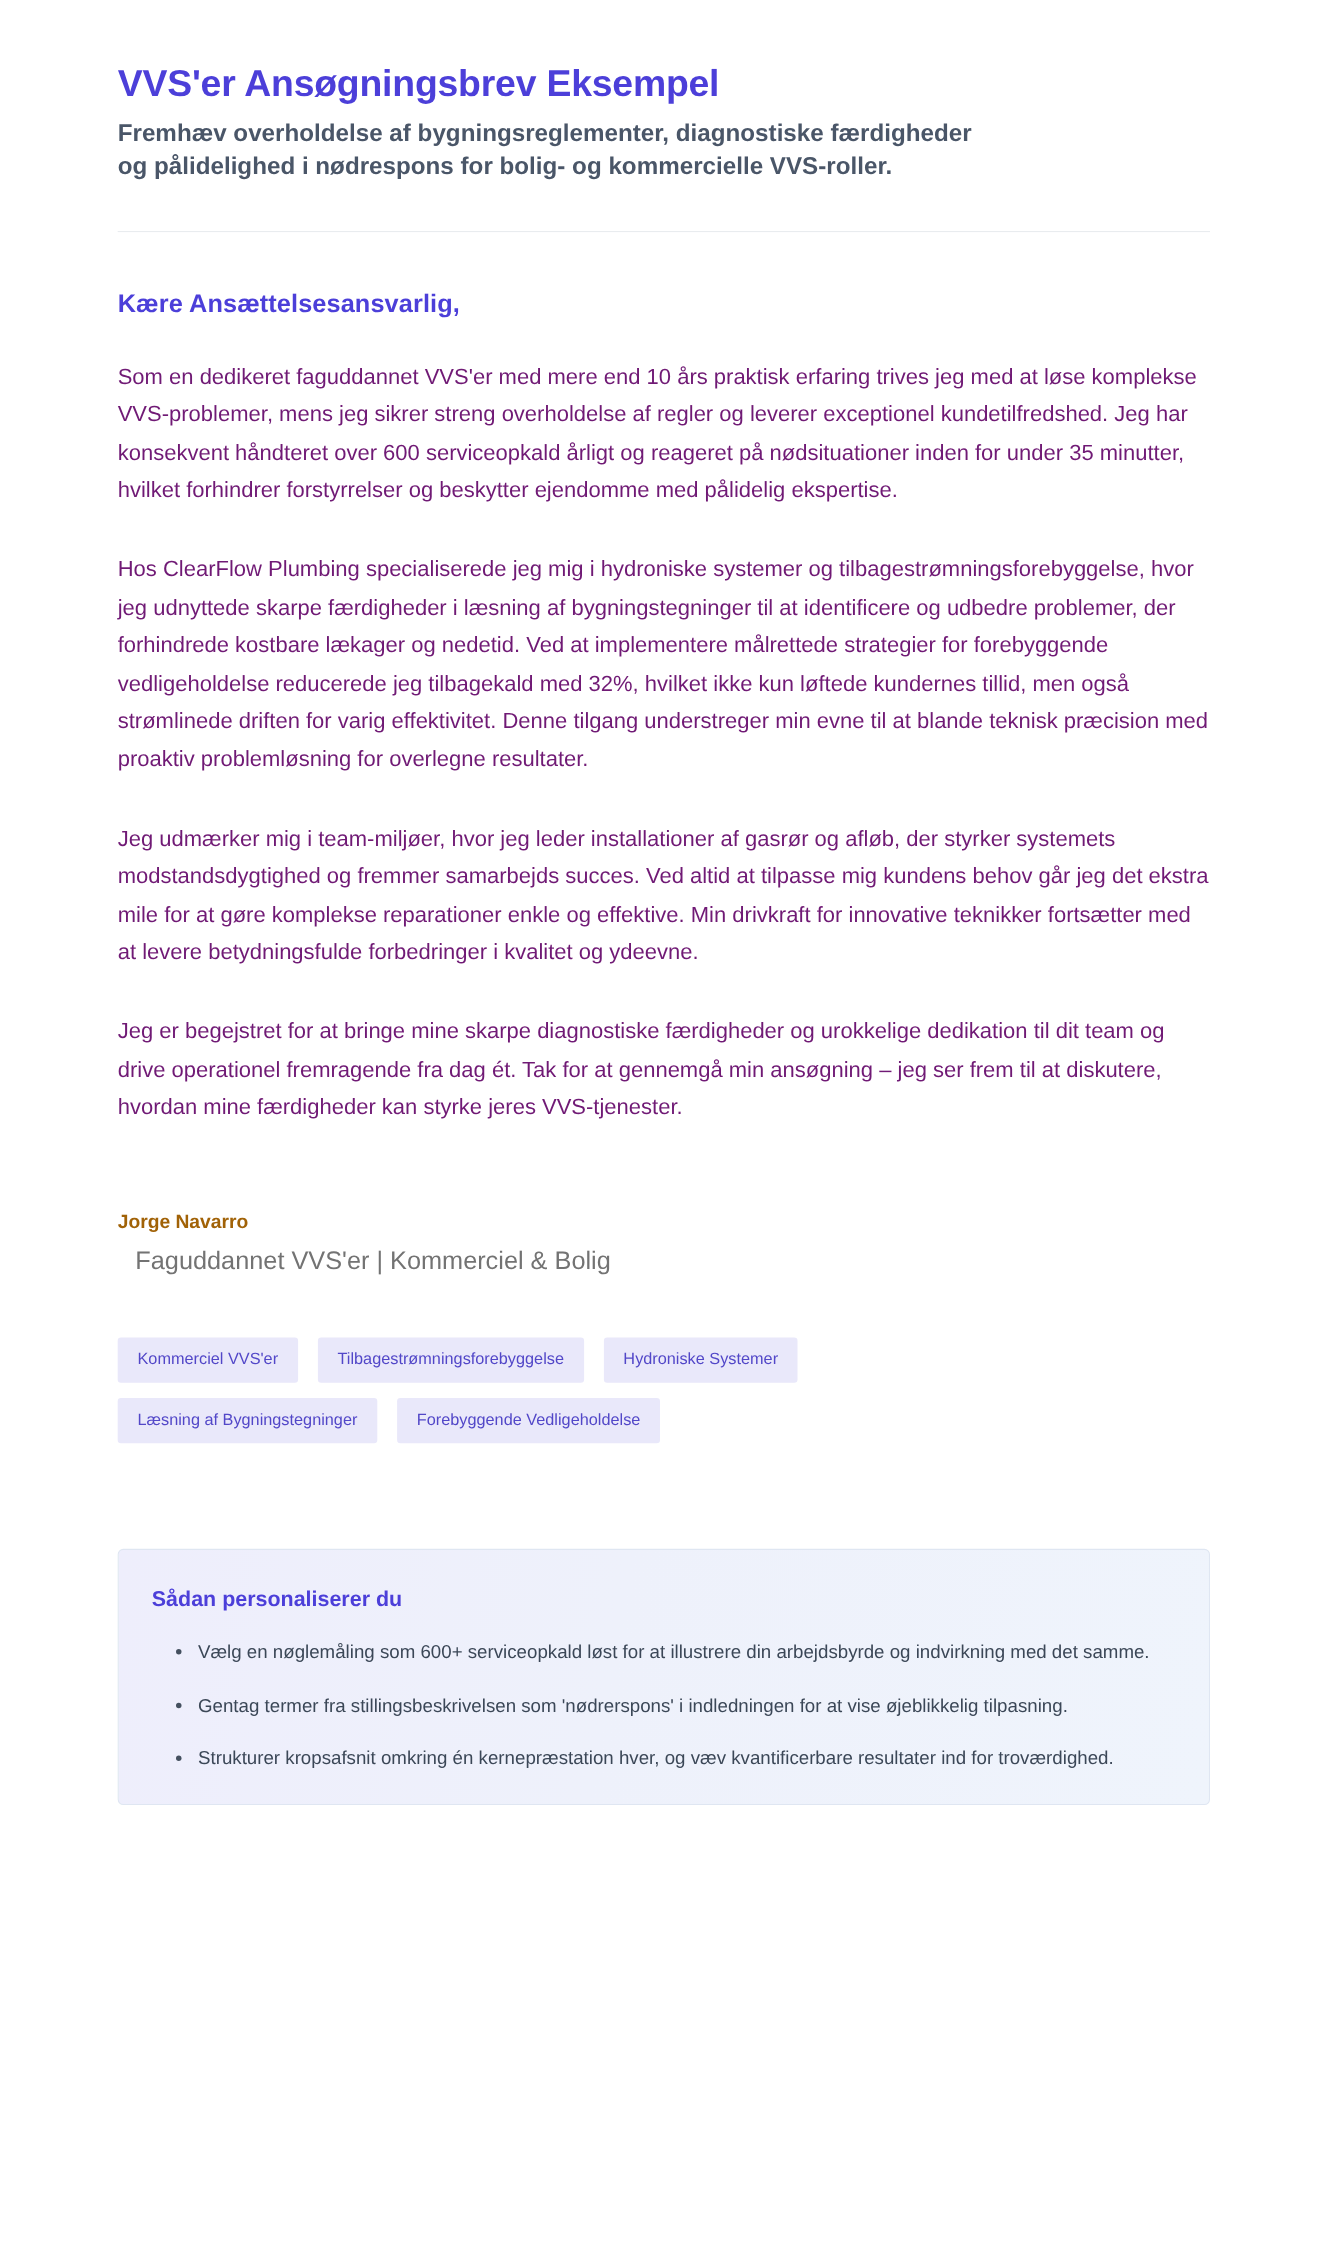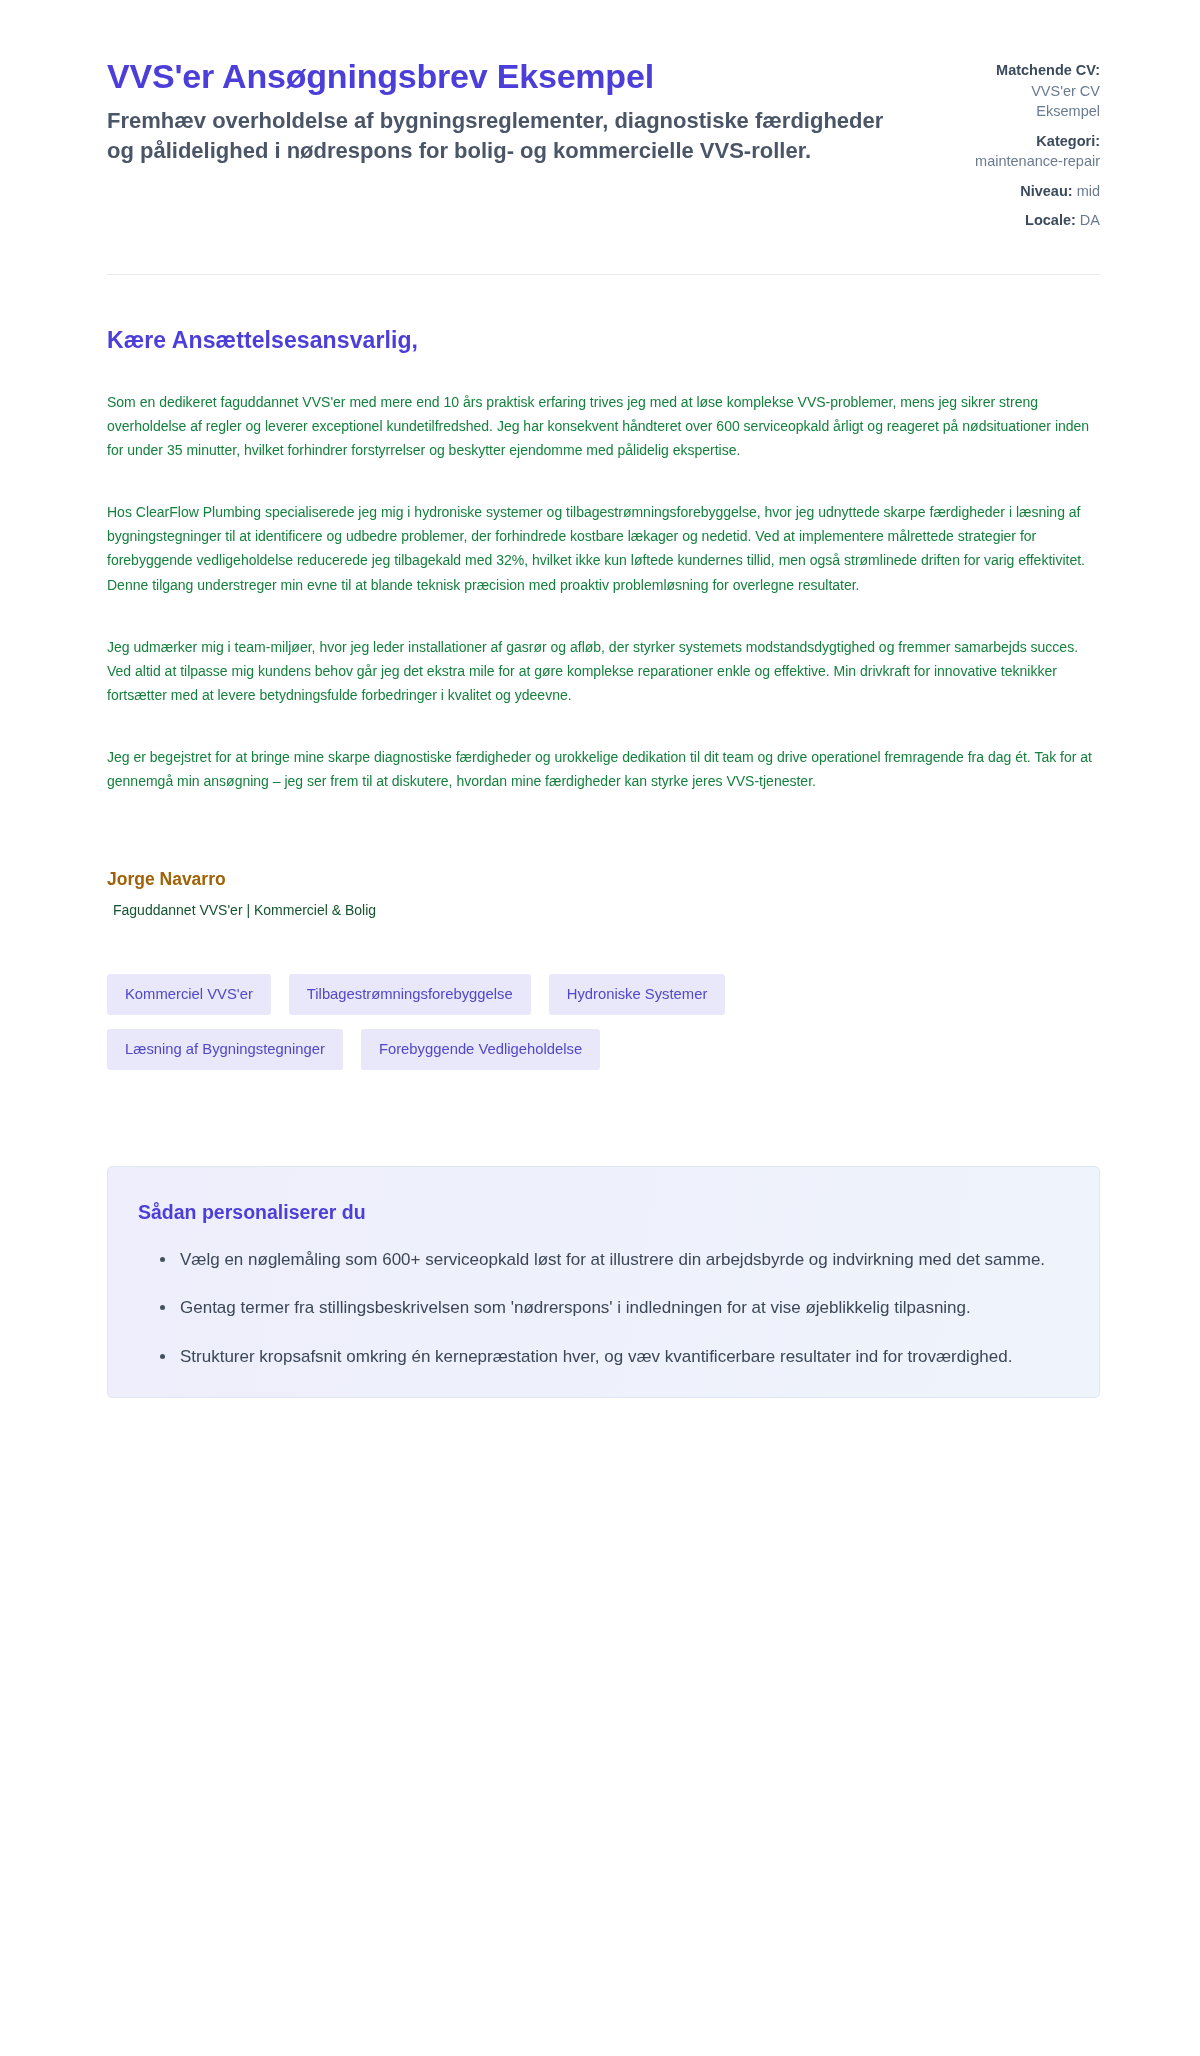--- a/index.html
+++ b/index.html
@@ -85,41 +85,41 @@
   }
   .greeting {
     margin: 0 0 36px 0;
     font-size: 23px;
     font-weight: bold;
     color: #4c3fd9;
     letter-spacing: 0.1px;
   }
   .para {
     margin: 0 0 38px 0;
-    font-size: 14px;
+    font-size: 20px;
     line-height: 1.72;
-    color: #15803d;
+    color: #701a75;
     max-width: 1000px;
   }
   .para:last-of-type { margin-bottom: 0; }
 
   
   .signature {
     margin-top: 76px;
   }
   .sig-name {
     margin: 0;
     font-size: 17.5px;
     font-weight: bold;
     color: #a16207;
   }
   .sig-role {
-    margin: 12px 0 0 6px;
-    font-size: 14px;
-    color: #14532d;
+    margin: 12px 0 0 16px;
+    font-size: 23px;
+    color: #737373;
   }
 
   
   .chips {
     margin-top: 56px;
     display: flex;
     flex-wrap: wrap;
     gap: 14px 18px;
     max-width: 760px;
   }
@@ -179,38 +179,20 @@
 
 <div class="page">
   <div class="inner">
 
     <div class="header">
       <div class="header-left">
         <h1 class="doc-title">VVS'er Ansøgningsbrev Eksempel</h1>
         <p class="doc-subtitle">Fremhæv overholdelse af bygningsreglementer, diagnostiske færdigheder og pålidelighed i nødrespons for bolig- og kommercielle VVS-roller.</p>
       </div>
 
-      <div class="meta">
-        <div class="meta-row">
-          <span class="meta-label">Matchende CV:</span>
-          <span class="meta-value">VVS'er CV Eksempel</span>
-        </div>
-        <div class="meta-row">
-          <span class="meta-label">Kategori:</span>
-          <span class="meta-value">maintenance-repair</span>
-        </div>
-        <div class="meta-row">
-          <span class="meta-label">Niveau:</span>
-          <span class="meta-value">mid</span>
-        </div>
-        <div class="meta-row">
-          <span class="meta-label">Locale:</span>
-          <span class="meta-value">DA</span>
-        </div>
-      </div>
     </div>
 
     <div class="divider"></div>
 
     <div class="letter">
       <p class="greeting">Kære Ansættelsesansvarlig,</p>
       <p class="para">Som en dedikeret faguddannet VVS'er med mere end 10 års praktisk erfaring trives jeg med at løse komplekse VVS-problemer, mens jeg sikrer streng overholdelse af regler og leverer exceptionel kundetilfredshed. Jeg har konsekvent håndteret over 600 serviceopkald årligt og reageret på nødsituationer inden for under 35 minutter, hvilket forhindrer forstyrrelser og beskytter ejendomme med pålidelig ekspertise.</p>
       <p class="para">Hos ClearFlow Plumbing specialiserede jeg mig i hydroniske systemer og tilbagestrømningsforebyggelse, hvor jeg udnyttede skarpe færdigheder i læsning af bygningstegninger til at identificere og udbedre problemer, der forhindrede kostbare lækager og nedetid. Ved at implementere målrettede strategier for forebyggende vedligeholdelse reducerede jeg tilbagekald med 32%, hvilket ikke kun løftede kundernes tillid, men også strømlinede driften for varig effektivitet. Denne tilgang understreger min evne til at blande teknisk præcision med proaktiv problemløsning for overlegne resultater.</p>
       <p class="para">Jeg udmærker mig i team-miljøer, hvor jeg leder installationer af gasrør og afløb, der styrker systemets modstandsdygtighed og fremmer samarbejds succes. Ved altid at tilpasse mig kundens behov går jeg det ekstra mile for at gøre komplekse reparationer enkle og effektive. Min drivkraft for innovative teknikker fortsætter med at levere betydningsfulde forbedringer i kvalitet og ydeevne.</p>
       <p class="para">Jeg er begejstret for at bringe mine skarpe diagnostiske færdigheder og urokkelige dedikation til dit team og drive operationel fremragende fra dag ét. Tak for at gennemgå min ansøgning – jeg ser frem til at diskutere, hvordan mine færdigheder kan styrke jeres VVS-tjenester.</p>

